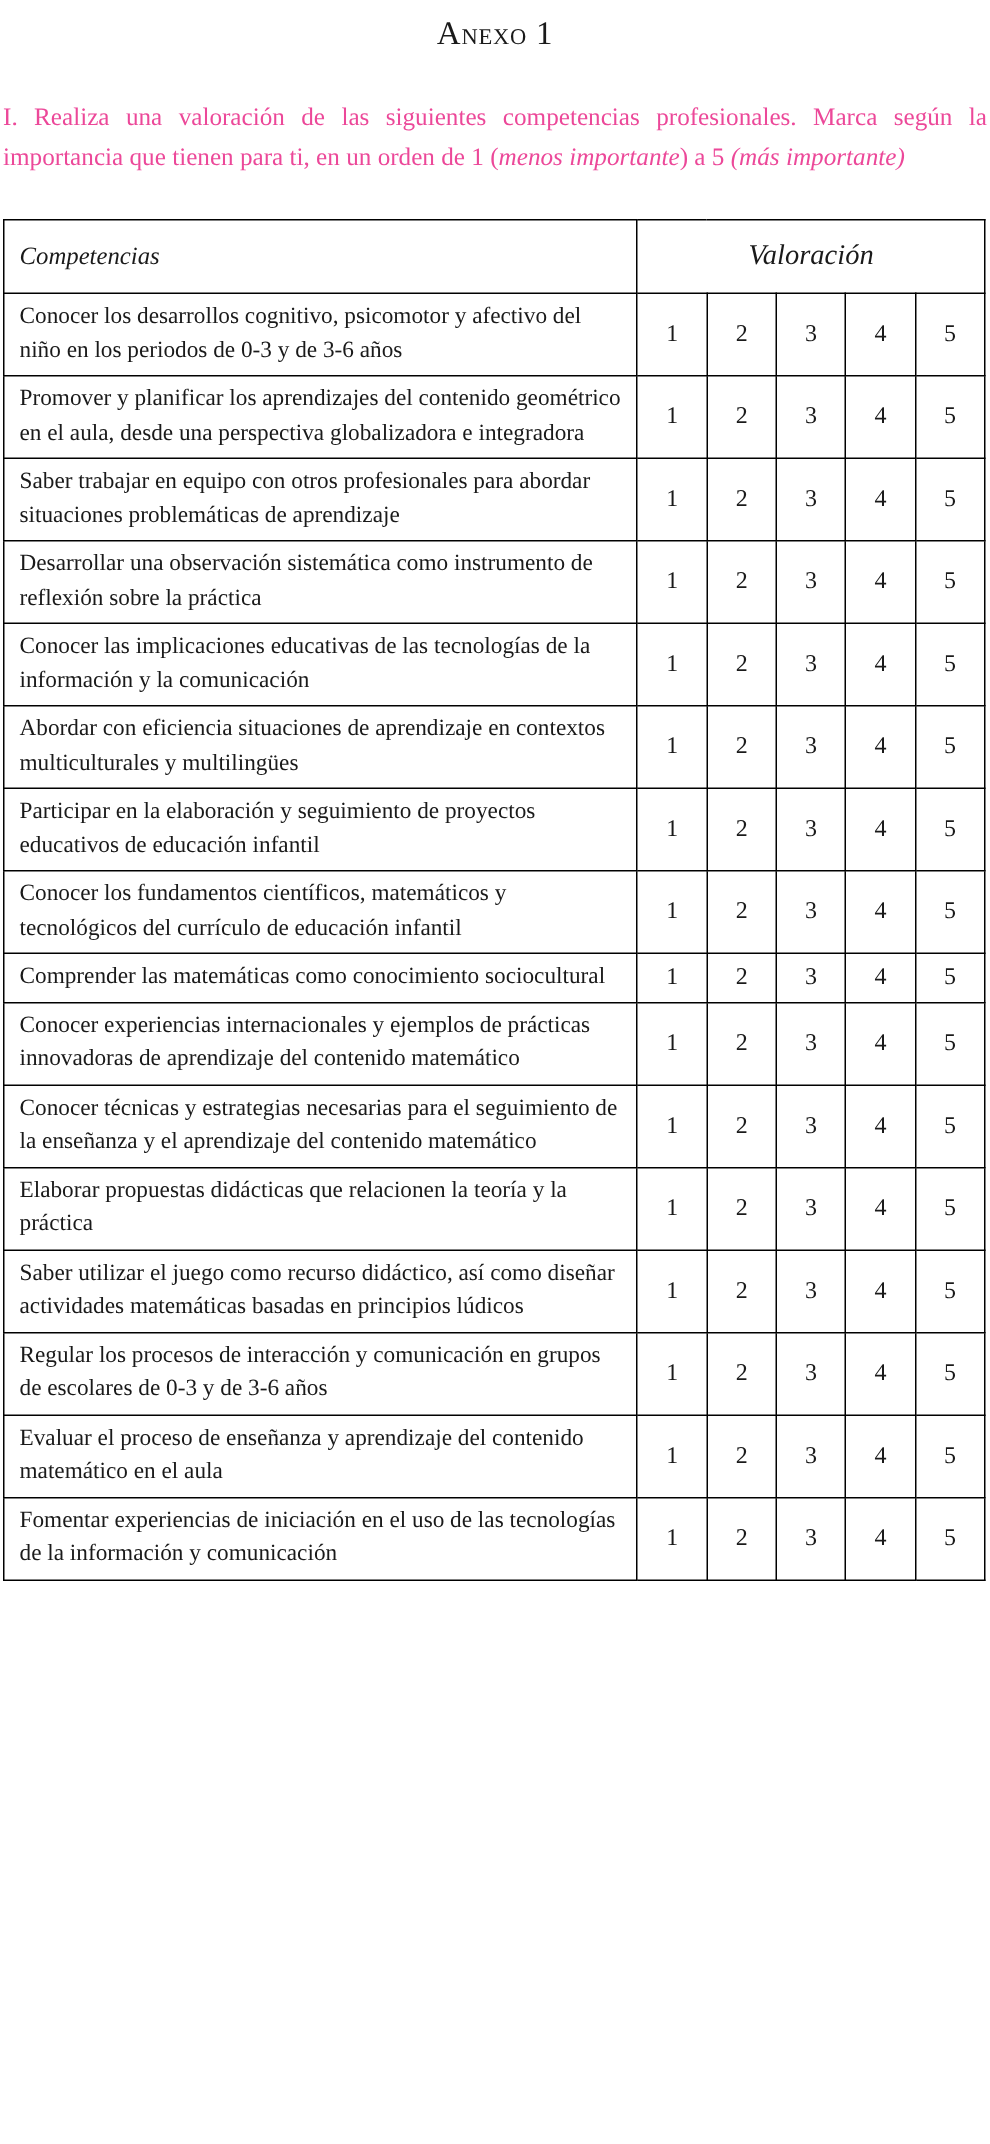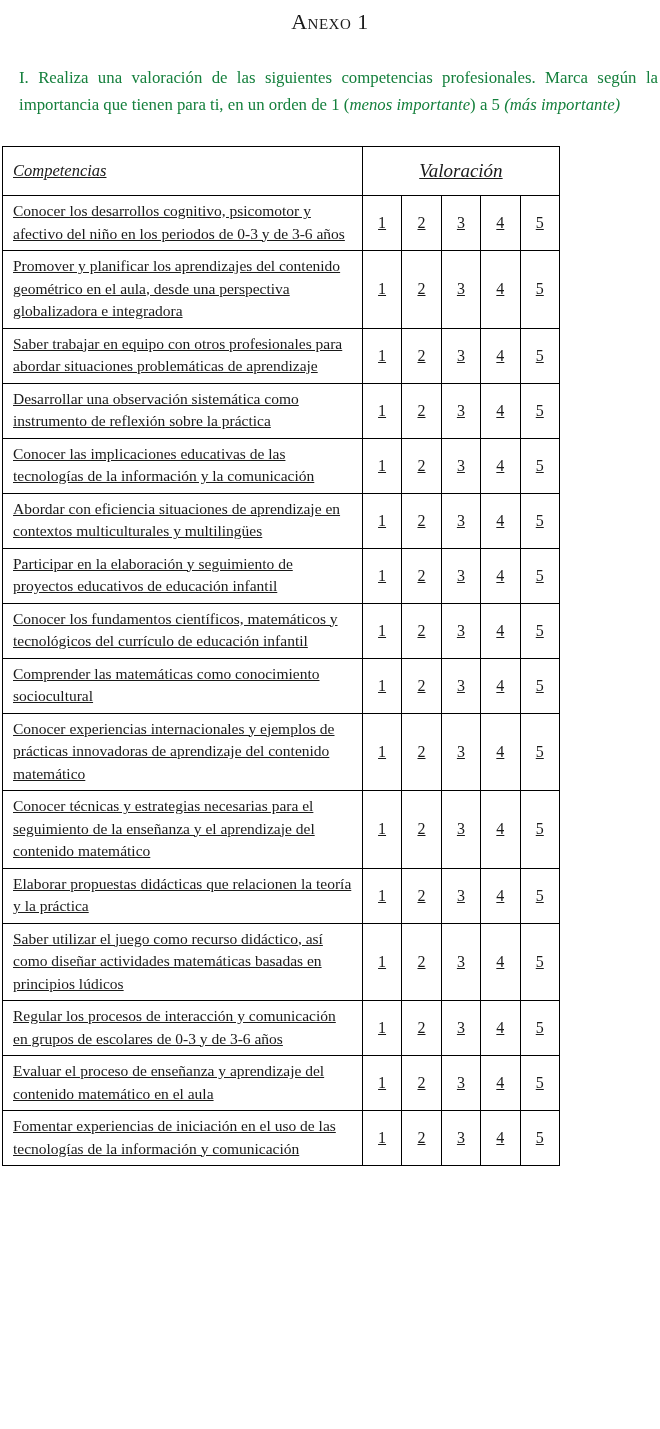--- a/index.html
+++ b/index.html
@@ -23,32 +23,31 @@
     font-weight: normal;
     font-variant: small-caps;
     font-size: 22px;
     letter-spacing: 0.5px;
     margin: 3px 0 0 0;
   }
   .intro {
     text-align: justify;
     font-size: 16.8px;
     line-height: 27px;
-    margin: 29px 0 0 17px;
-    color: #15803d;
+    margin: 29px 0 0 0;
+    color: #ec4899;
   }
   .intro .it {
     font-style: italic;
   }
   table.comp-table {
     border-collapse: collapse;
     table-layout: fixed;
-    width: 558px;
+    width: 655px;
     margin-top: 28px;
-    text-decoration: underline;
   }
   .comp-table th,
   .comp-table td {
     border: 1px solid #000000;
     font-weight: normal;
     vertical-align: middle;
     box-sizing: border-box;
   }
   .comp-table th.comp-head {
     text-align: left;

